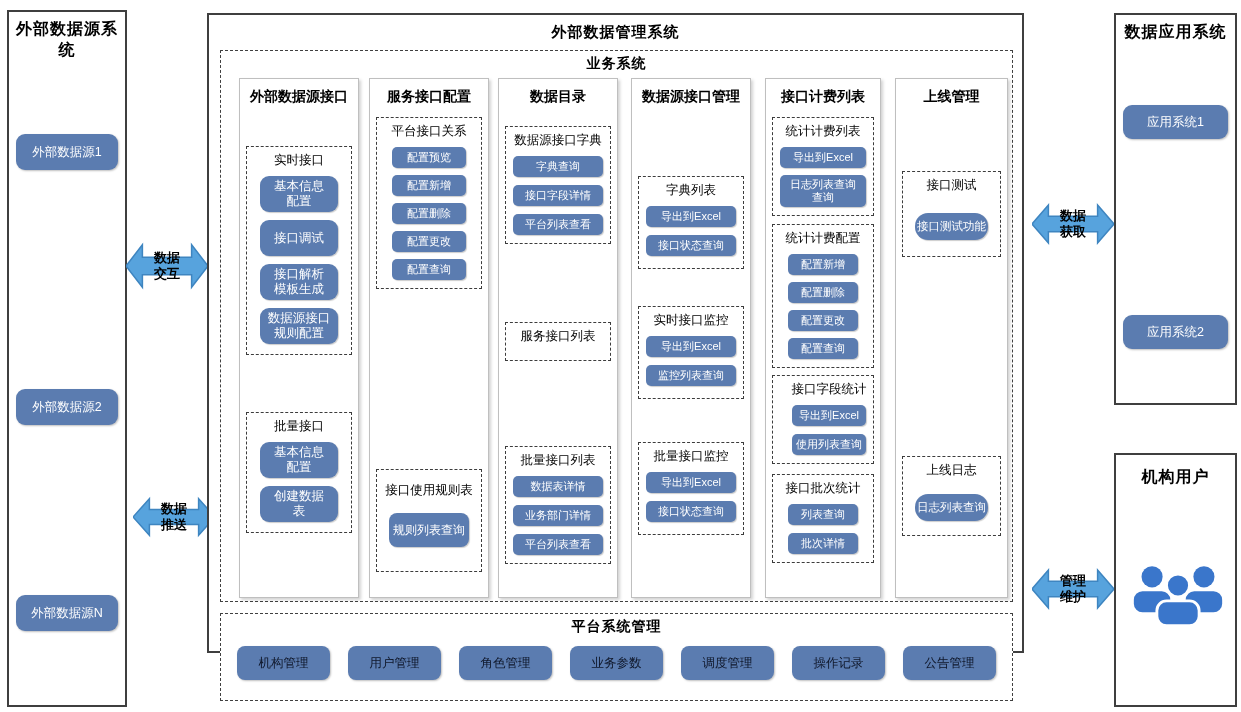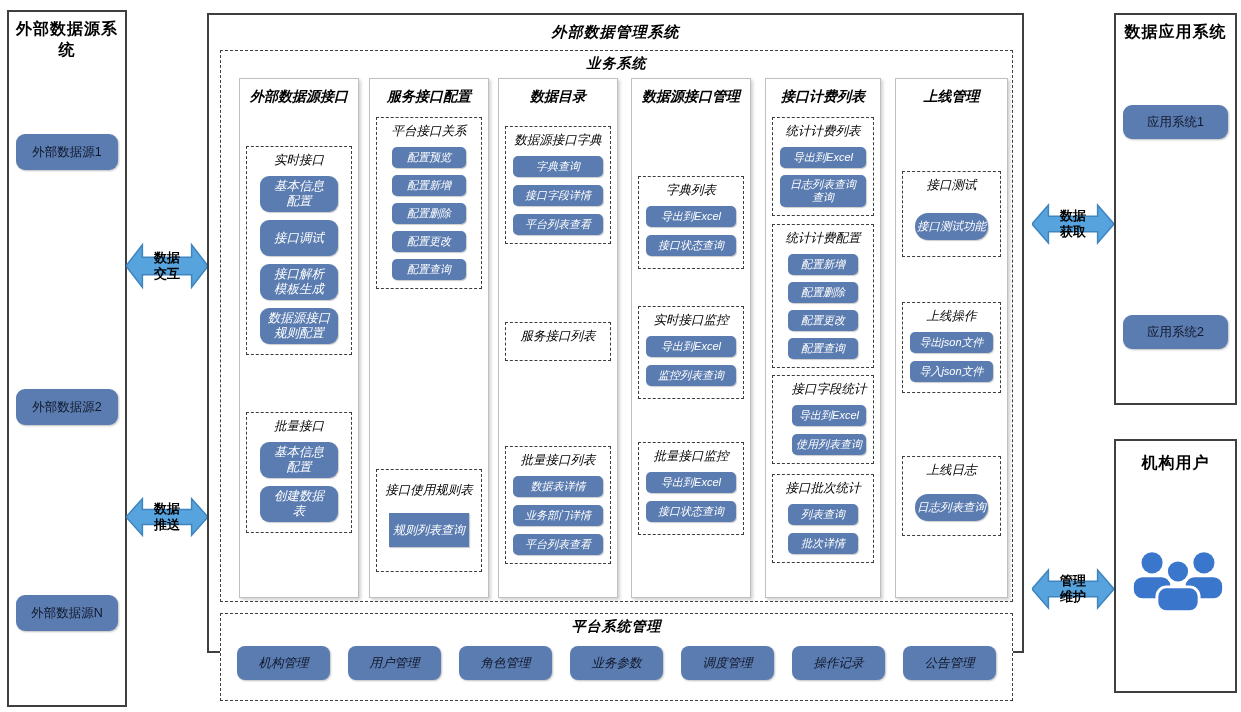--- a/index.html
+++ b/index.html
@@ -1,41 +1,41 @@
 <!DOCTYPE html>
 <html><head>
 <meta charset="utf-8">
 <style>
   html,body{margin:0;padding:0;}
   body{width:1241px;height:712px;position:relative;overflow:hidden;background:#fff;
        font-family:"Liberation Sans","DejaVu Sans",sans-serif;color:#000;}
   .p{position:absolute;background:#fff;border:2px solid #3f3f3f;box-sizing:border-box;}
   .ptitle{padding-top:7px;text-align:center;font-weight:bold;font-size:16px;letter-spacing:1px;}
-  .node{position:absolute;left:7px;right:7px;height:36px;background:#5B7CB0;color:#0f172a;
+  .node{position:absolute;left:7px;right:7px;height:36px;background:#5B7CB0;color:#ffffff;
         border-radius:9px;display:flex;align-items:center;justify-content:center;
         font-size:12.5px;box-shadow:1px 1px 2px rgba(0,0,0,.25);}
   .arrow{position:absolute;}
   .arrow svg{position:absolute;inset:0;width:100%;height:100%;}
   .arrow-label{position:absolute;inset:0;display:flex;align-items:center;justify-content:center;}
   .arrow-label span{display:block;width:30px;text-align:center;font-weight:bold;font-size:13px;line-height:1.2;}
   .dashed{position:absolute;border:1px dashed #404040;box-sizing:border-box;background:#fff;}
   .ctitle{padding-top:8px;text-align:center;font-weight:bold;font-size:15px;letter-spacing:1px;}
   .btitle{padding-top:4px;text-align:center;font-weight:bold;font-size:14px;letter-spacing:1px;}
   .col{position:absolute;height:520px;background:#fff;border:1px solid #bfbfbf;
        box-shadow:2px 2px 3px rgba(0,0,0,.18);box-sizing:border-box;}
   .colt{padding-top:9px;text-align:center;font-weight:bold;font-size:14px;}
   .g{position:absolute;left:6px;right:6px;border:1px dashed #3c3c3c;padding:5px 4px 8px;box-sizing:border-box;}
   .gl{text-align:center;font-size:12.5px;margin-bottom:7px;}
   .gb{display:flex;flex-direction:column;gap:8px;}
   .sb{background:#5B7CB0;color:#fff;border-radius:5px;min-height:19px;display:flex;align-items:center;
       justify-content:center;text-align:center;font-size:11px;line-height:1.2;white-space:pre-line;
       margin:0 3px;padding:1px 2px;box-shadow:1px 1px 1px rgba(0,0,0,.2);}
   .c1b{font-size:12.5px;border-radius:9px;min-height:30px;margin:0 9px;padding:3px 5px;}
   .n{margin:0 11px;}
-  .big{min-height:32px;border-radius:0;font-size:12px;margin:0 8px;}
+  .big{min-height:32px;border-radius:8px;font-size:12px;margin:0 8px;}
   .med{min-height:25px;border-radius:13px;margin:0 8px;font-size:11.5px;}
   .prow{display:flex;justify-content:space-between;padding:10px 16px 0;}
   .pbtn{width:93px;height:34px;background:#5B7CB0;color:#0f172a;border-radius:8px;display:flex;
         align-items:center;justify-content:center;font-size:12.5px;box-shadow:1px 1px 2px rgba(0,0,0,.25);}
   .users{position:absolute;left:14px;top:105px;width:96px;height:78px;}
 </style>
 </head>
 <body>
 
 <div class="p" style="left:7px;top:10px;width:120px;height:697px;">
@@ -46,21 +46,21 @@
 </div>
 
 <div class="arrow" style="left:126px;top:237px;width:82px;height:58px;">
   <svg viewBox="0 0 100 60" preserveAspectRatio="none">
     <polygon points="0,30 20,8 20,21 80,21 80,8 100,30 80,52 80,39 20,39 20,52" fill="#57A3DD" stroke="#3E85C0" stroke-width="1.5" vector-effect="non-scaling-stroke"></polygon>
   </svg>
   <div class="arrow-label">
     <span>数据交互</span>
     </div>
 </div>
-<div class="arrow" style="left:126px;top:492px;width:82px;height:50px;">
+<div class="arrow" style="left:133px;top:492px;width:82px;height:50px;">
   <svg viewBox="0 0 100 60" preserveAspectRatio="none">
     <polygon points="0,30 20,8 20,21 80,21 80,8 100,30 80,52 80,39 20,39 20,52" fill="#57A3DD" stroke="#3E85C0" stroke-width="1.5" vector-effect="non-scaling-stroke"></polygon>
   </svg>
   <div class="arrow-label">
     <span>数据推送</span>
     </div>
 </div>
 <div class="arrow" style="left:1032px;top:198px;width:82px;height:52px;">
   <svg viewBox="0 0 100 60" preserveAspectRatio="none">
     <polygon points="0,30 20,8 20,21 80,21 80,8 100,30 80,52 80,39 20,39 20,52" fill="#57A3DD" stroke="#3E85C0" stroke-width="1.5" vector-effect="non-scaling-stroke"></polygon>
@@ -71,21 +71,21 @@
 </div>
 <div class="arrow" style="left:1032px;top:563px;width:82px;height:52px;">
   <svg viewBox="0 0 100 60" preserveAspectRatio="none">
     <polygon points="0,30 20,8 20,21 80,21 80,8 100,30 80,52 80,39 20,39 20,52" fill="#57A3DD" stroke="#3E85C0" stroke-width="1.5" vector-effect="non-scaling-stroke"></polygon>
   </svg>
   <div class="arrow-label">
     <span>管理维护</span>
     </div>
 </div>
 
-<div class="p" style="left:207px;top:13px;width:817px;height:640px;border-width:2px;font-style:italic;">
+<div class="p" style="left:207px;top:13px;width:817px;height:640px;border-width:2px;">
   <div class="ctitle">外部数据管理系统</div>
 
   <div class="dashed" style="left:11px;top:35px;width:793px;height:552px;">
     <div class="btitle">业务系统</div>
 
     <div class="col" style="left:18px;top:27px;width:120px;">
       <div class="colt">外部数据源接口</div>
       <div class="g" style="top:67px;padding-bottom:10px;">
         <div class="gl">实时接口</div>
         <div class="gb">
@@ -213,27 +213,20 @@
     </div>
 
     <div class="col" style="left:674px;top:27px;width:113px;">
       <div class="colt">上线管理</div>
       <div class="g" style="top:92px;padding-bottom:16px;">
         <div class="gl">接口测试</div>
         <div class="gb">
           <div class="sb med" style="margin-top:12px;">接口测试功能</div>
         </div>
       </div>
-      <div class="g" style="top:223px;padding-bottom:10px;">
-        <div class="gl">上线操作</div>
-        <div class="gb">
-          <div class="sb">导出json文件</div>
-          <div class="sb">导入json文件</div>
-        </div>
-      </div>
       <div class="g" style="top:377px;padding-bottom:14px;">
         <div class="gl">上线日志</div>
         <div class="gb">
           <div class="sb med" style="margin-top:8px;">日志列表查询</div>
         </div>
       </div>
     </div>
   </div>
 
   <div class="dashed" style="left:11px;top:598px;width:793px;height:88px;">
@@ -249,21 +242,21 @@
     </div>
   </div>
 </div>
 
 <div class="p" style="left:1114px;top:13px;width:123px;height:392px;">
   <div class="ptitle">数据应用系统</div>
   <div class="node" style="top:90px;height:34px;">应用系统1</div>
   <div class="node" style="top:300px;height:34px;">应用系统2</div>
 </div>
 
-<div class="p" style="left:1114px;top:439px;width:123px;height:254px;">
+<div class="p" style="left:1114px;top:453px;width:123px;height:254px;">
   <div class="ptitle" style="padding-top:12px;">机构用户</div>
   <div class="users">
     <svg viewBox="0 0 100 74" width="96" height="74">
       <g fill="#3A76CB">
         <circle cx="23" cy="16" r="11"></circle>
         <rect x="4" y="31" width="38" height="22" rx="9"></rect>
         <circle cx="77" cy="16" r="11"></circle>
         <rect x="58" y="31" width="38" height="22" rx="9"></rect>
         <circle cx="50" cy="25" r="12" stroke="#ffffff" stroke-width="3"></circle>
         <rect x="28" y="41" width="44" height="26" rx="10" stroke="#ffffff" stroke-width="3"></rect>

